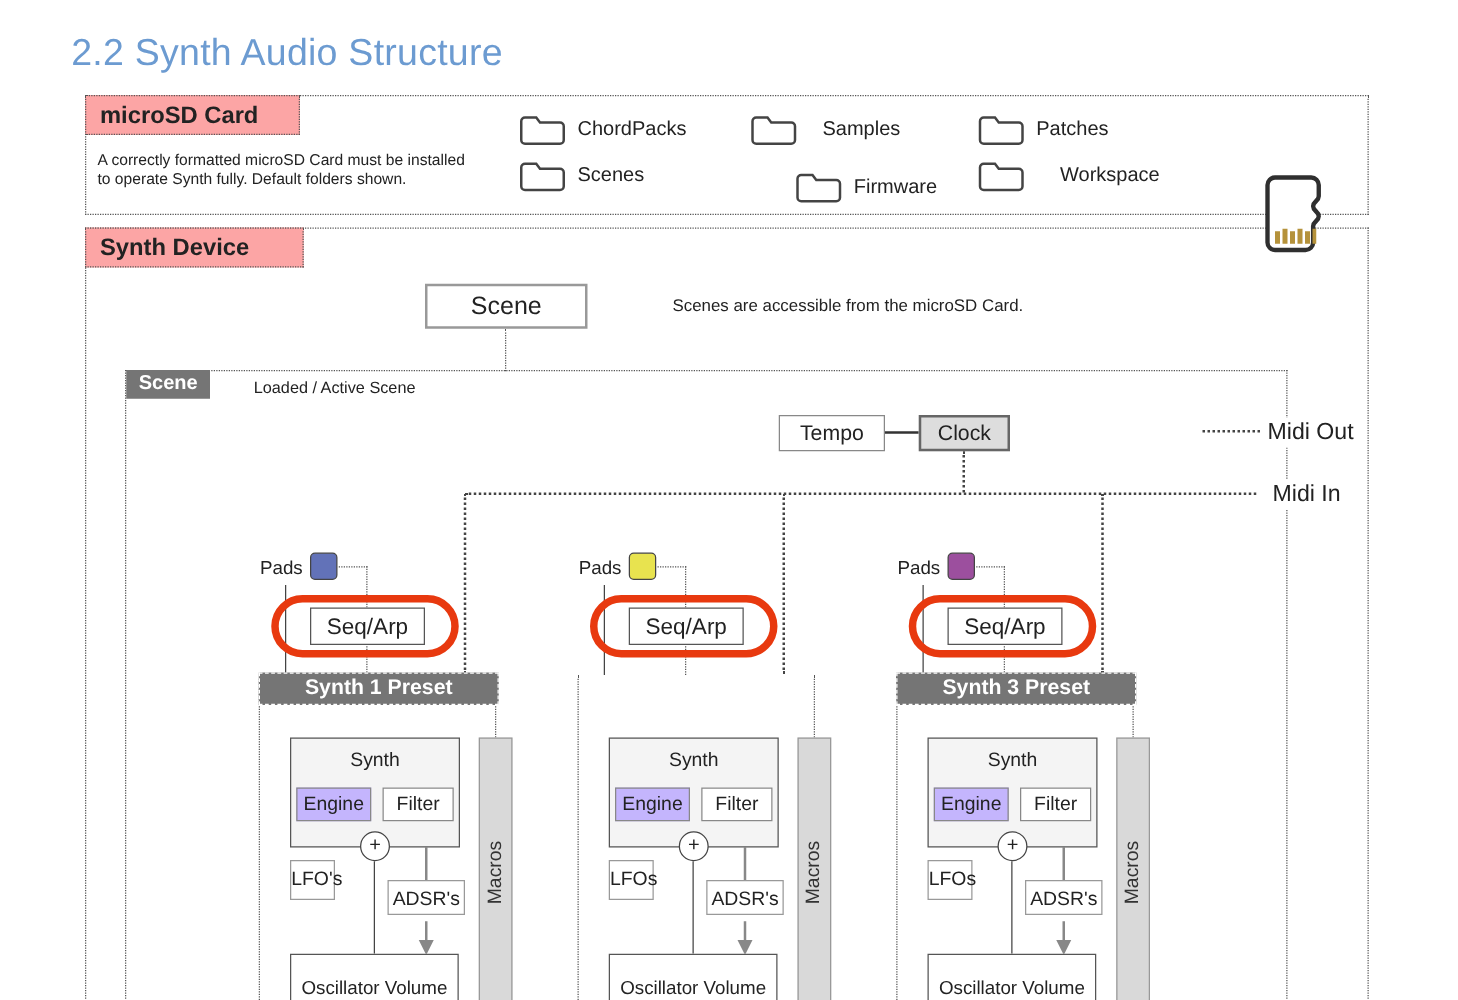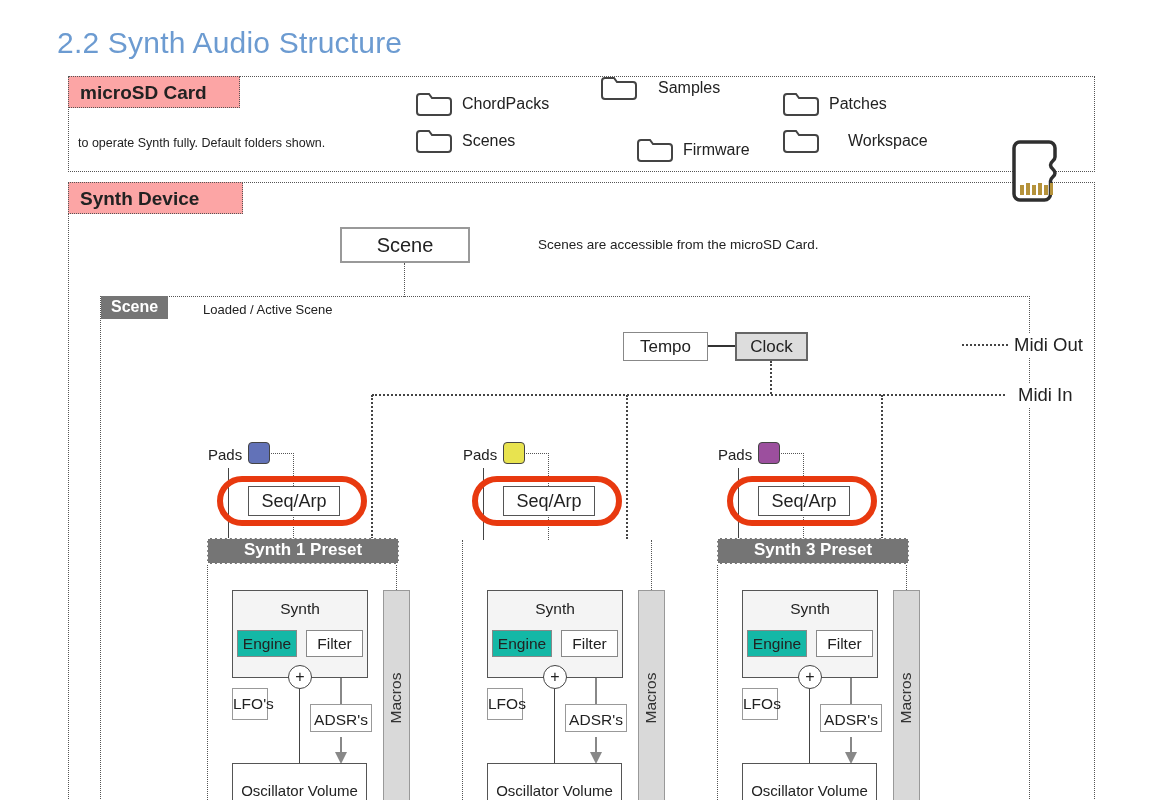--- a/index.html
+++ b/index.html
@@ -50,21 +50,21 @@
   .pad-conn-h{position:absolute;left:65px;top:13px;width:23px;border-top:1px dotted #555;z-index:1;}
   .pad-conn-v{position:absolute;left:87px;top:13px;height:87px;border-left:1px dotted #555;z-index:1;}
   .pads-line{position:absolute;left:22px;top:28px;height:72px;border-left:1.5px solid #444;z-index:1;}
   .red-ring{position:absolute;left:11px;top:36px;width:150px;height:50px;border:6px solid #e8390f;border-radius:26px;box-sizing:border-box;z-index:3;}
   .seqarp{position:absolute;left:42px;top:46px;width:92px;height:30px;border:1.5px solid #555;background:#fff;text-align:center;font-size:18px;line-height:28px;box-sizing:border-box;z-index:2;}
   .preset-bar{position:absolute;left:1px;top:98px;width:192px;height:26px;background:#757575;border:1.5px dashed #fff;box-sizing:border-box;color:#fff;font-weight:bold;font-size:17px;line-height:22px;text-align:center;z-index:2;}
   .cc-left{position:absolute;left:1px;top:100px;height:260px;border-left:1px dotted #555;z-index:1;}
   .cc-right{position:absolute;left:190px;top:100px;height:260px;border-left:1px dotted #555;z-index:1;}
   .synth-box{position:absolute;left:26px;top:150px;width:136px;height:88px;background:#f4f4f4;border:1.5px solid #555;box-sizing:border-box;z-index:2;}
   .synth-title{text-align:center;font-size:15.5px;margin-top:9px;}
-  .engine{position:absolute;left:31px;top:190px;width:60px;height:27px;border:1.5px solid #888;background:#14b8a6;text-align:center;font-size:15.5px;line-height:25px;box-sizing:border-box;z-index:3;}
+  .engine{position:absolute;left:31px;top:190px;width:60px;height:27px;border:1.5px solid #888;background:#c4b5fd;text-align:center;font-size:15.5px;line-height:25px;box-sizing:border-box;z-index:3;}
   .filter{position:absolute;left:100px;top:190px;width:57px;height:27px;border:1.5px solid #888;background:#fff;text-align:center;font-size:15.5px;line-height:25px;box-sizing:border-box;z-index:3;}
   .plus-circle{position:absolute;left:82px;top:225px;width:24px;height:24px;border:1.5px solid #444;border-radius:50%;background:#fff;text-align:center;font-size:16px;line-height:22px;box-sizing:border-box;z-index:3;}
   .mix-line{position:absolute;left:93px;top:249px;height:74px;border-left:1.5px solid #444;z-index:1;}
   .ar-up-line{position:absolute;left:134px;top:228px;height:37px;border-left:2px solid #888;z-index:1;}
   .ar-up-head{position:absolute;left:129px;top:217px;width:0;height:0;border-left:6px solid transparent;border-right:6px solid transparent;border-bottom:12px solid #888;z-index:1;}
   .ar-dn-line{position:absolute;left:134px;top:297px;height:17px;border-left:2px solid #888;z-index:1;}
   .ar-dn-head{position:absolute;left:129px;top:312px;width:0;height:0;border-left:6px solid transparent;border-right:6px solid transparent;border-top:12px solid #888;z-index:1;}
   .lfo{position:absolute;left:26px;top:248px;width:36px;height:32px;border:1.5px solid #999;background:#fff;text-align:center;font-size:15.5px;line-height:30px;box-sizing:border-box;z-index:2;}
   .adsr{position:absolute;left:104px;top:264px;width:62px;height:28px;border:1.5px solid #999;background:#fff;text-align:center;font-size:15.5px;line-height:30px;box-sizing:border-box;z-index:2;}
   .ov{position:absolute;left:26px;top:323px;width:135px;height:52px;border:1.5px solid #555;background:#fff;text-align:center;font-size:15px;padding-top:18px;box-sizing:border-box;z-index:2;}
@@ -74,31 +74,31 @@
 </head>
 <body>
 
 <div class="page">
 
   <div class="title">2.2 Synth Audio Structure</div>
 
   <div class="dotbox" style="left:68px;top:76px;width:1025px;height:94px;"></div>
   <div class="labelbox" style="left:68px;top:76px;width:172px;height:32px;">microSD Card</div>
   <div class="sd-caption">
-    <br>
+    <span>A correctly formatted microSD Card must be installed</span><br>
     <span>to operate Synth fully. Default folders shown.</span>
   </div>
 
   <div class="folder" style="left:415px;top:91px;">
     <svg width="38" height="26" viewBox="0 0 38 26">
         <path d="M2 6 a3 3 0 0 1 3 -3 h9 l3 4 h16 a3 3 0 0 1 3 3 v11 a3 3 0 0 1 -3 3 H5 a3 3 0 0 1 -3 -3 Z" fill="#fff" stroke="#444" stroke-width="2"></path>
       </svg>
     <span>ChordPacks</span>
   </div>
-  <div class="folder" style="left:600px;top:75px;gap:20px;">
+  <div class="folder" style="left:600px;top:91px;gap:20px;">
     <svg width="38" height="26" viewBox="0 0 38 26">
         <path d="M2 6 a3 3 0 0 1 3 -3 h9 l3 4 h16 a3 3 0 0 1 3 3 v11 a3 3 0 0 1 -3 3 H5 a3 3 0 0 1 -3 -3 Z" fill="#fff" stroke="#444" stroke-width="2"></path>
       </svg>
     <span>Samples</span>
   </div>
   <div class="folder" style="left:782px;top:91px;">
     <svg width="38" height="26" viewBox="0 0 38 26">
         <path d="M2 6 a3 3 0 0 1 3 -3 h9 l3 4 h16 a3 3 0 0 1 3 3 v11 a3 3 0 0 1 -3 3 H5 a3 3 0 0 1 -3 -3 Z" fill="#fff" stroke="#444" stroke-width="2"></path>
       </svg>
     <span>Patches</span>

